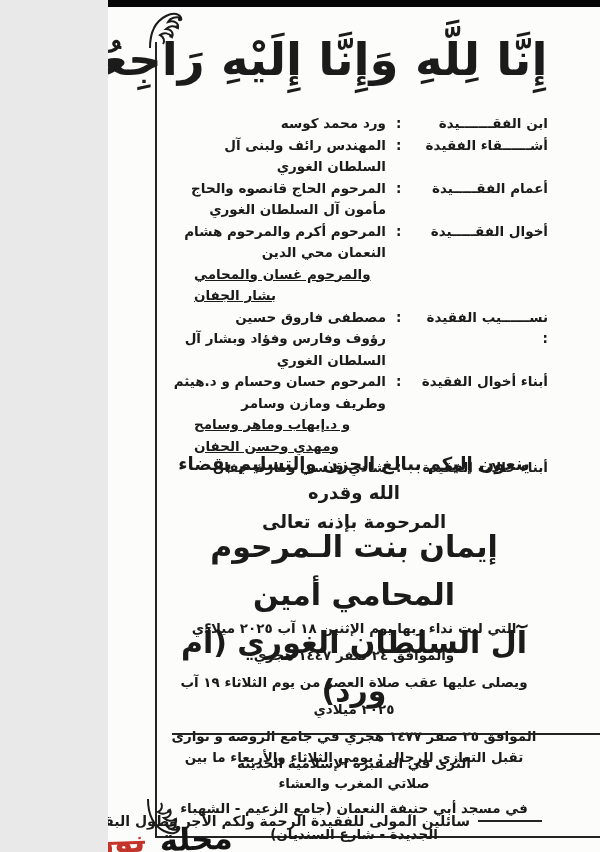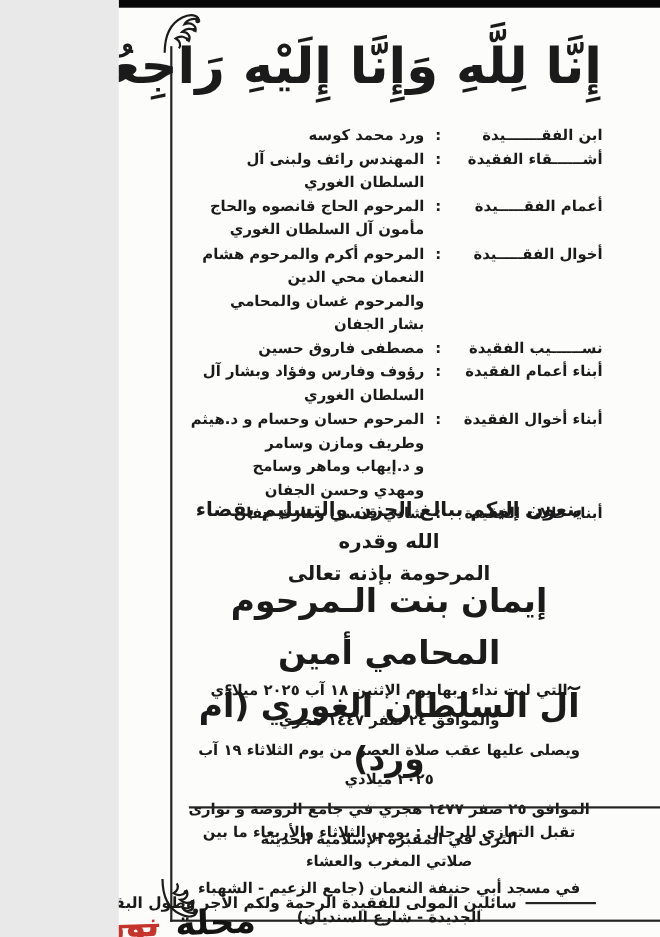--- a/index.html
+++ b/index.html
@@ -24,21 +24,21 @@
   .verse {
     position:absolute; top:12px; left:60px; right:60px; height:96px;
     text-align:center; font-size:45px; font-weight:bold; line-height:96px;
     transform:scaleX(1.04); white-space:nowrap;
   }
 
   .relatives { position:absolute; top:113px; right:52px; left:56px; font-size:13.5px; font-weight:bold; }
   .rel-row { display:flex; align-items:flex-start; line-height:21.5px; }
   .rel-label { width:152px; flex:0 0 152px; display:flex; justify-content:space-between; white-space:nowrap; }
   .rel-value { flex:1; padding-right:10px; text-align:right; }
-  .rel-cont  { text-align:right; line-height:21.5px; padding-left:30px; }
+  .rel-cont  { text-align:left; line-height:21.5px; padding-left:30px;text-decoration:underline; }
 
   .center-block { position:absolute; left:56px; right:56px; text-align:center; font-weight:bold; }
   .tribute  { top:349px; font-size:23px;  line-height:38px; }
   .announce { top:449px; font-size:18px;  line-height:29px; }
   .deceased { top:523px; font-size:30px;  line-height:48px; }
   .dates    { top:615px; font-size:13.5px; line-height:27px; }
   .condole  { top:745px; font-size:13.5px; line-height:25.5px; }
 
   .divider { position:absolute; top:733px; left:64px; width:478px; height:2px; background:#242424; }
 
@@ -131,21 +131,20 @@
     </div>
     <div class="rel-row">
       <span class="rel-label">
           <span>نســــــيب الفقيدة</span>
           <span>:</span>
         </span>
       <div class="rel-value">مصطفى فاروق حسين</div>
     </div>
     <div class="rel-row">
       <span class="rel-label">
-          <span>أبناء أعمام الفقيدة</span>
           <span>:</span>
         </span>
       <div class="rel-value">رؤوف وفارس وفؤاد وبشار آل السلطان الغوري</div>
     </div>
     <div class="rel-row">
       <span class="rel-label">
           <span>أبناء أخوال الفقيدة</span>
           <span>:</span>
         </span>
       <div class="rel-value">

